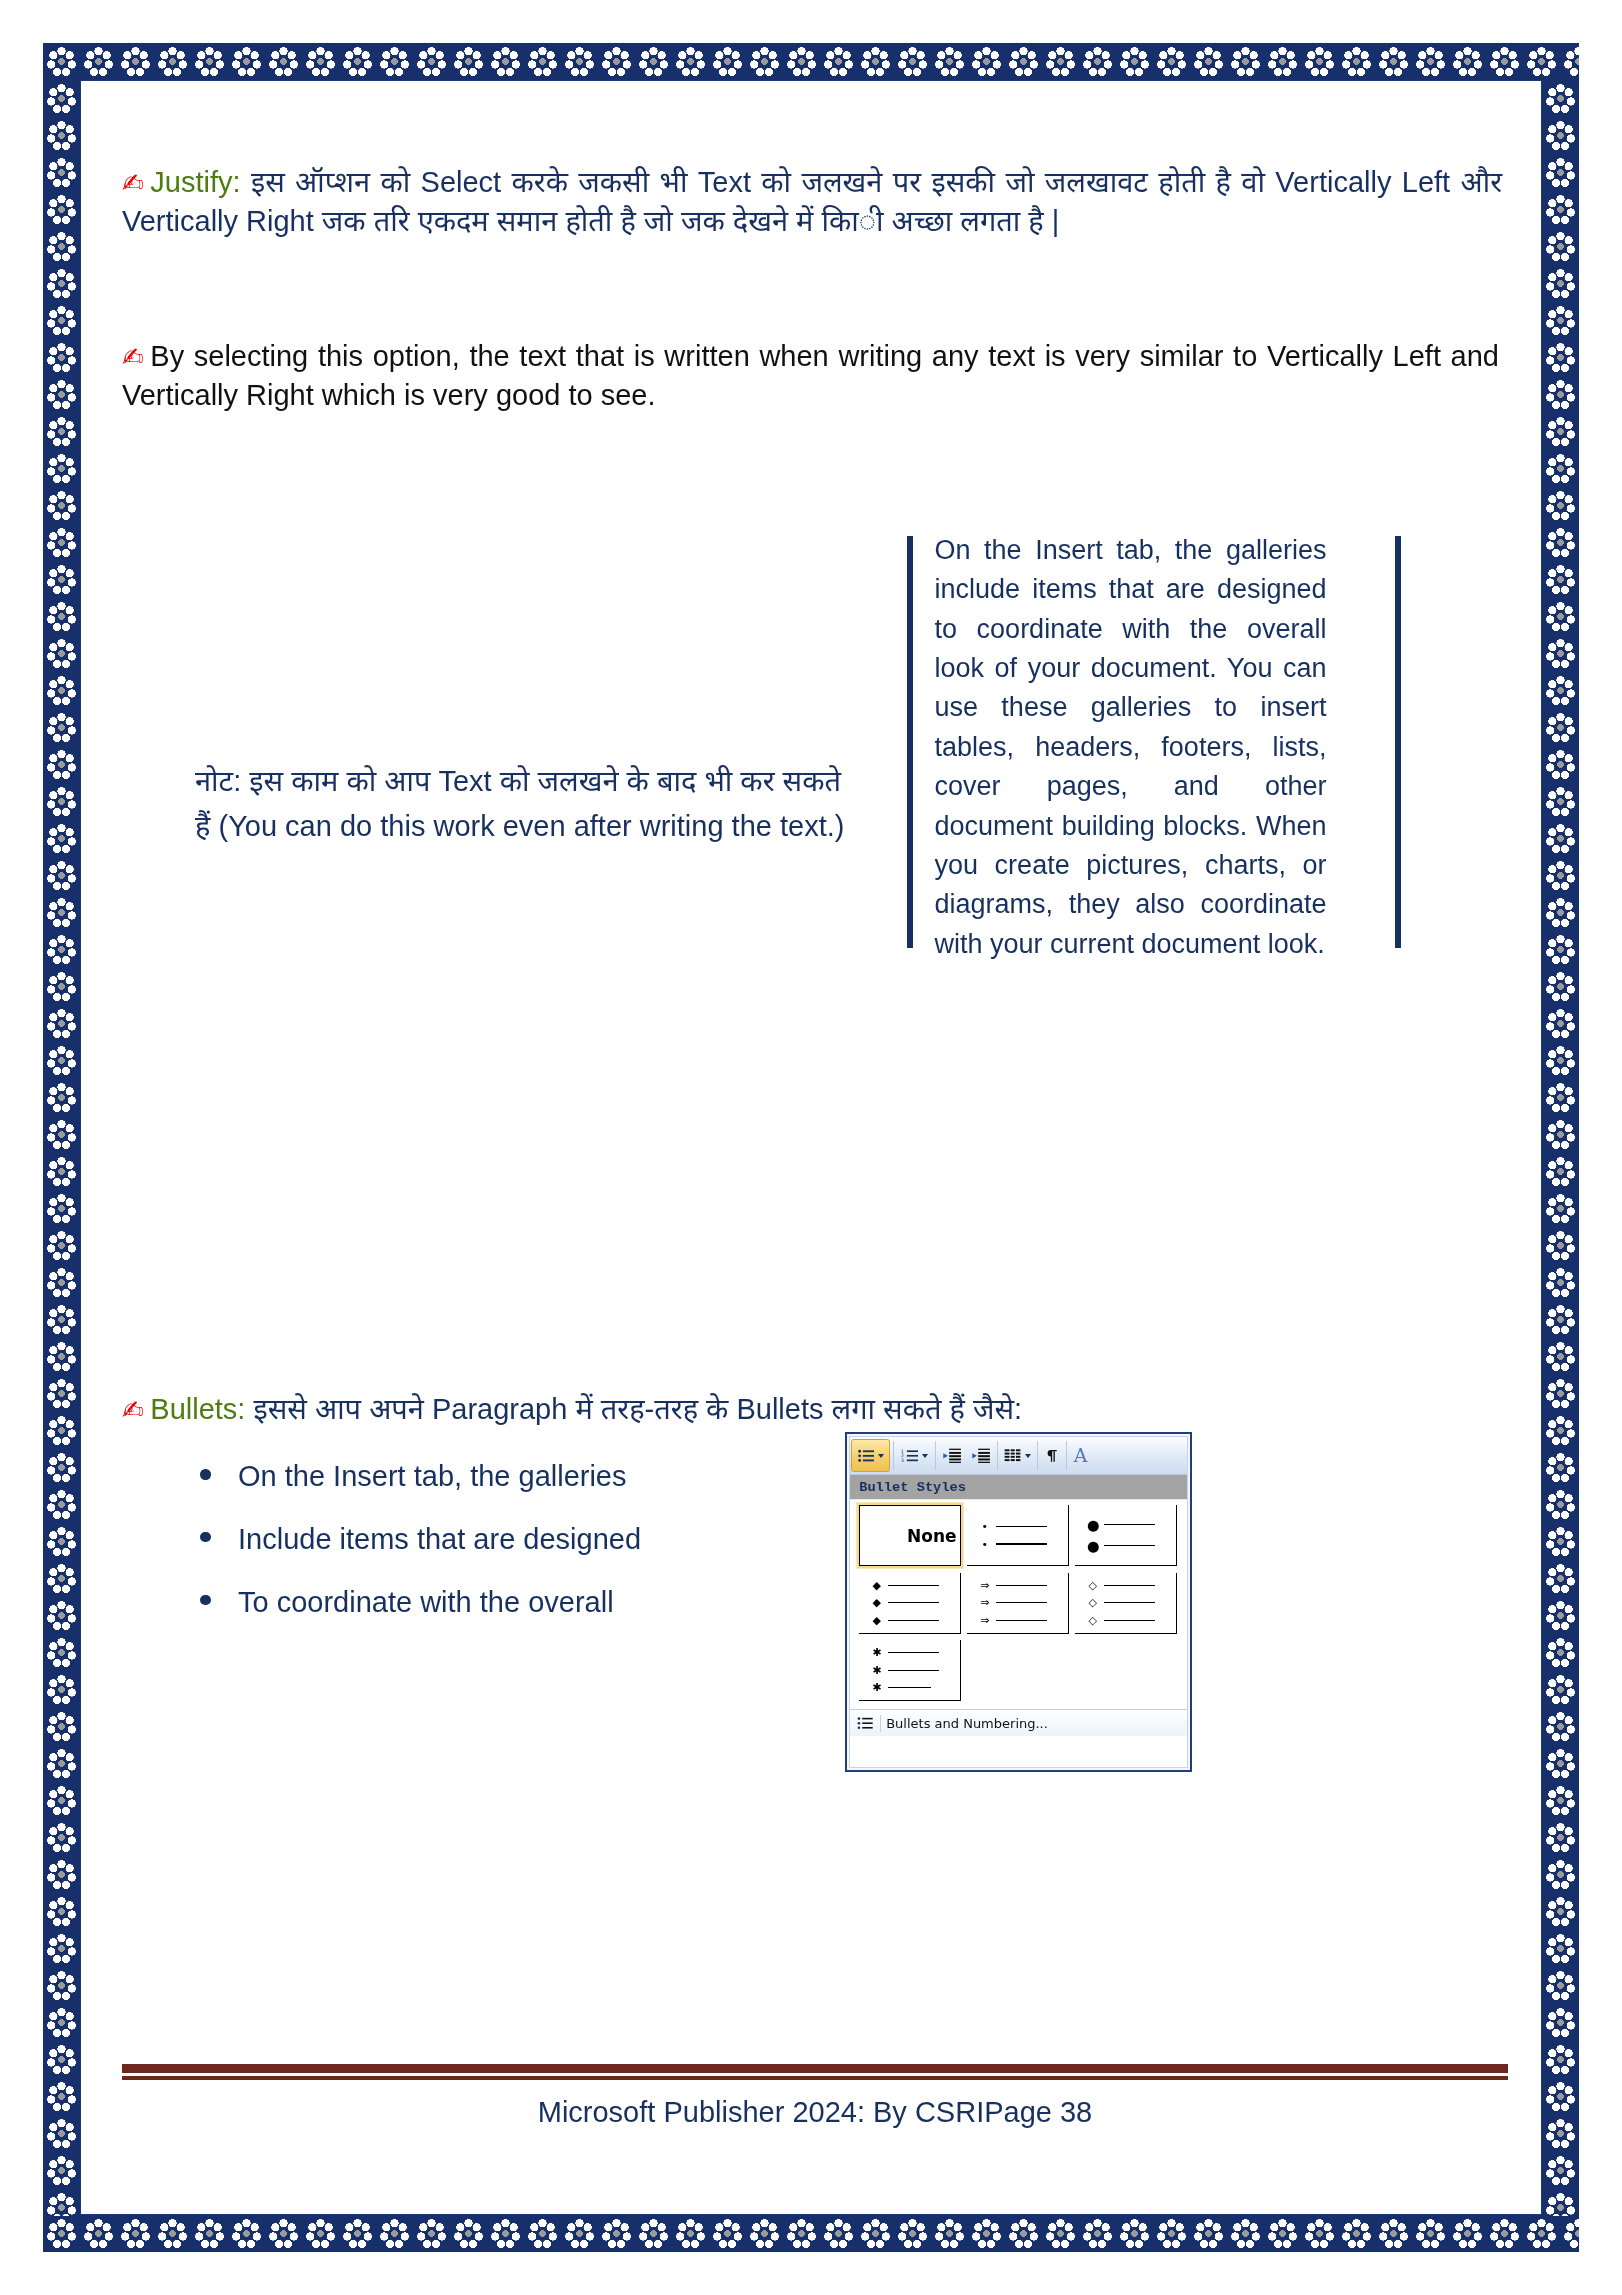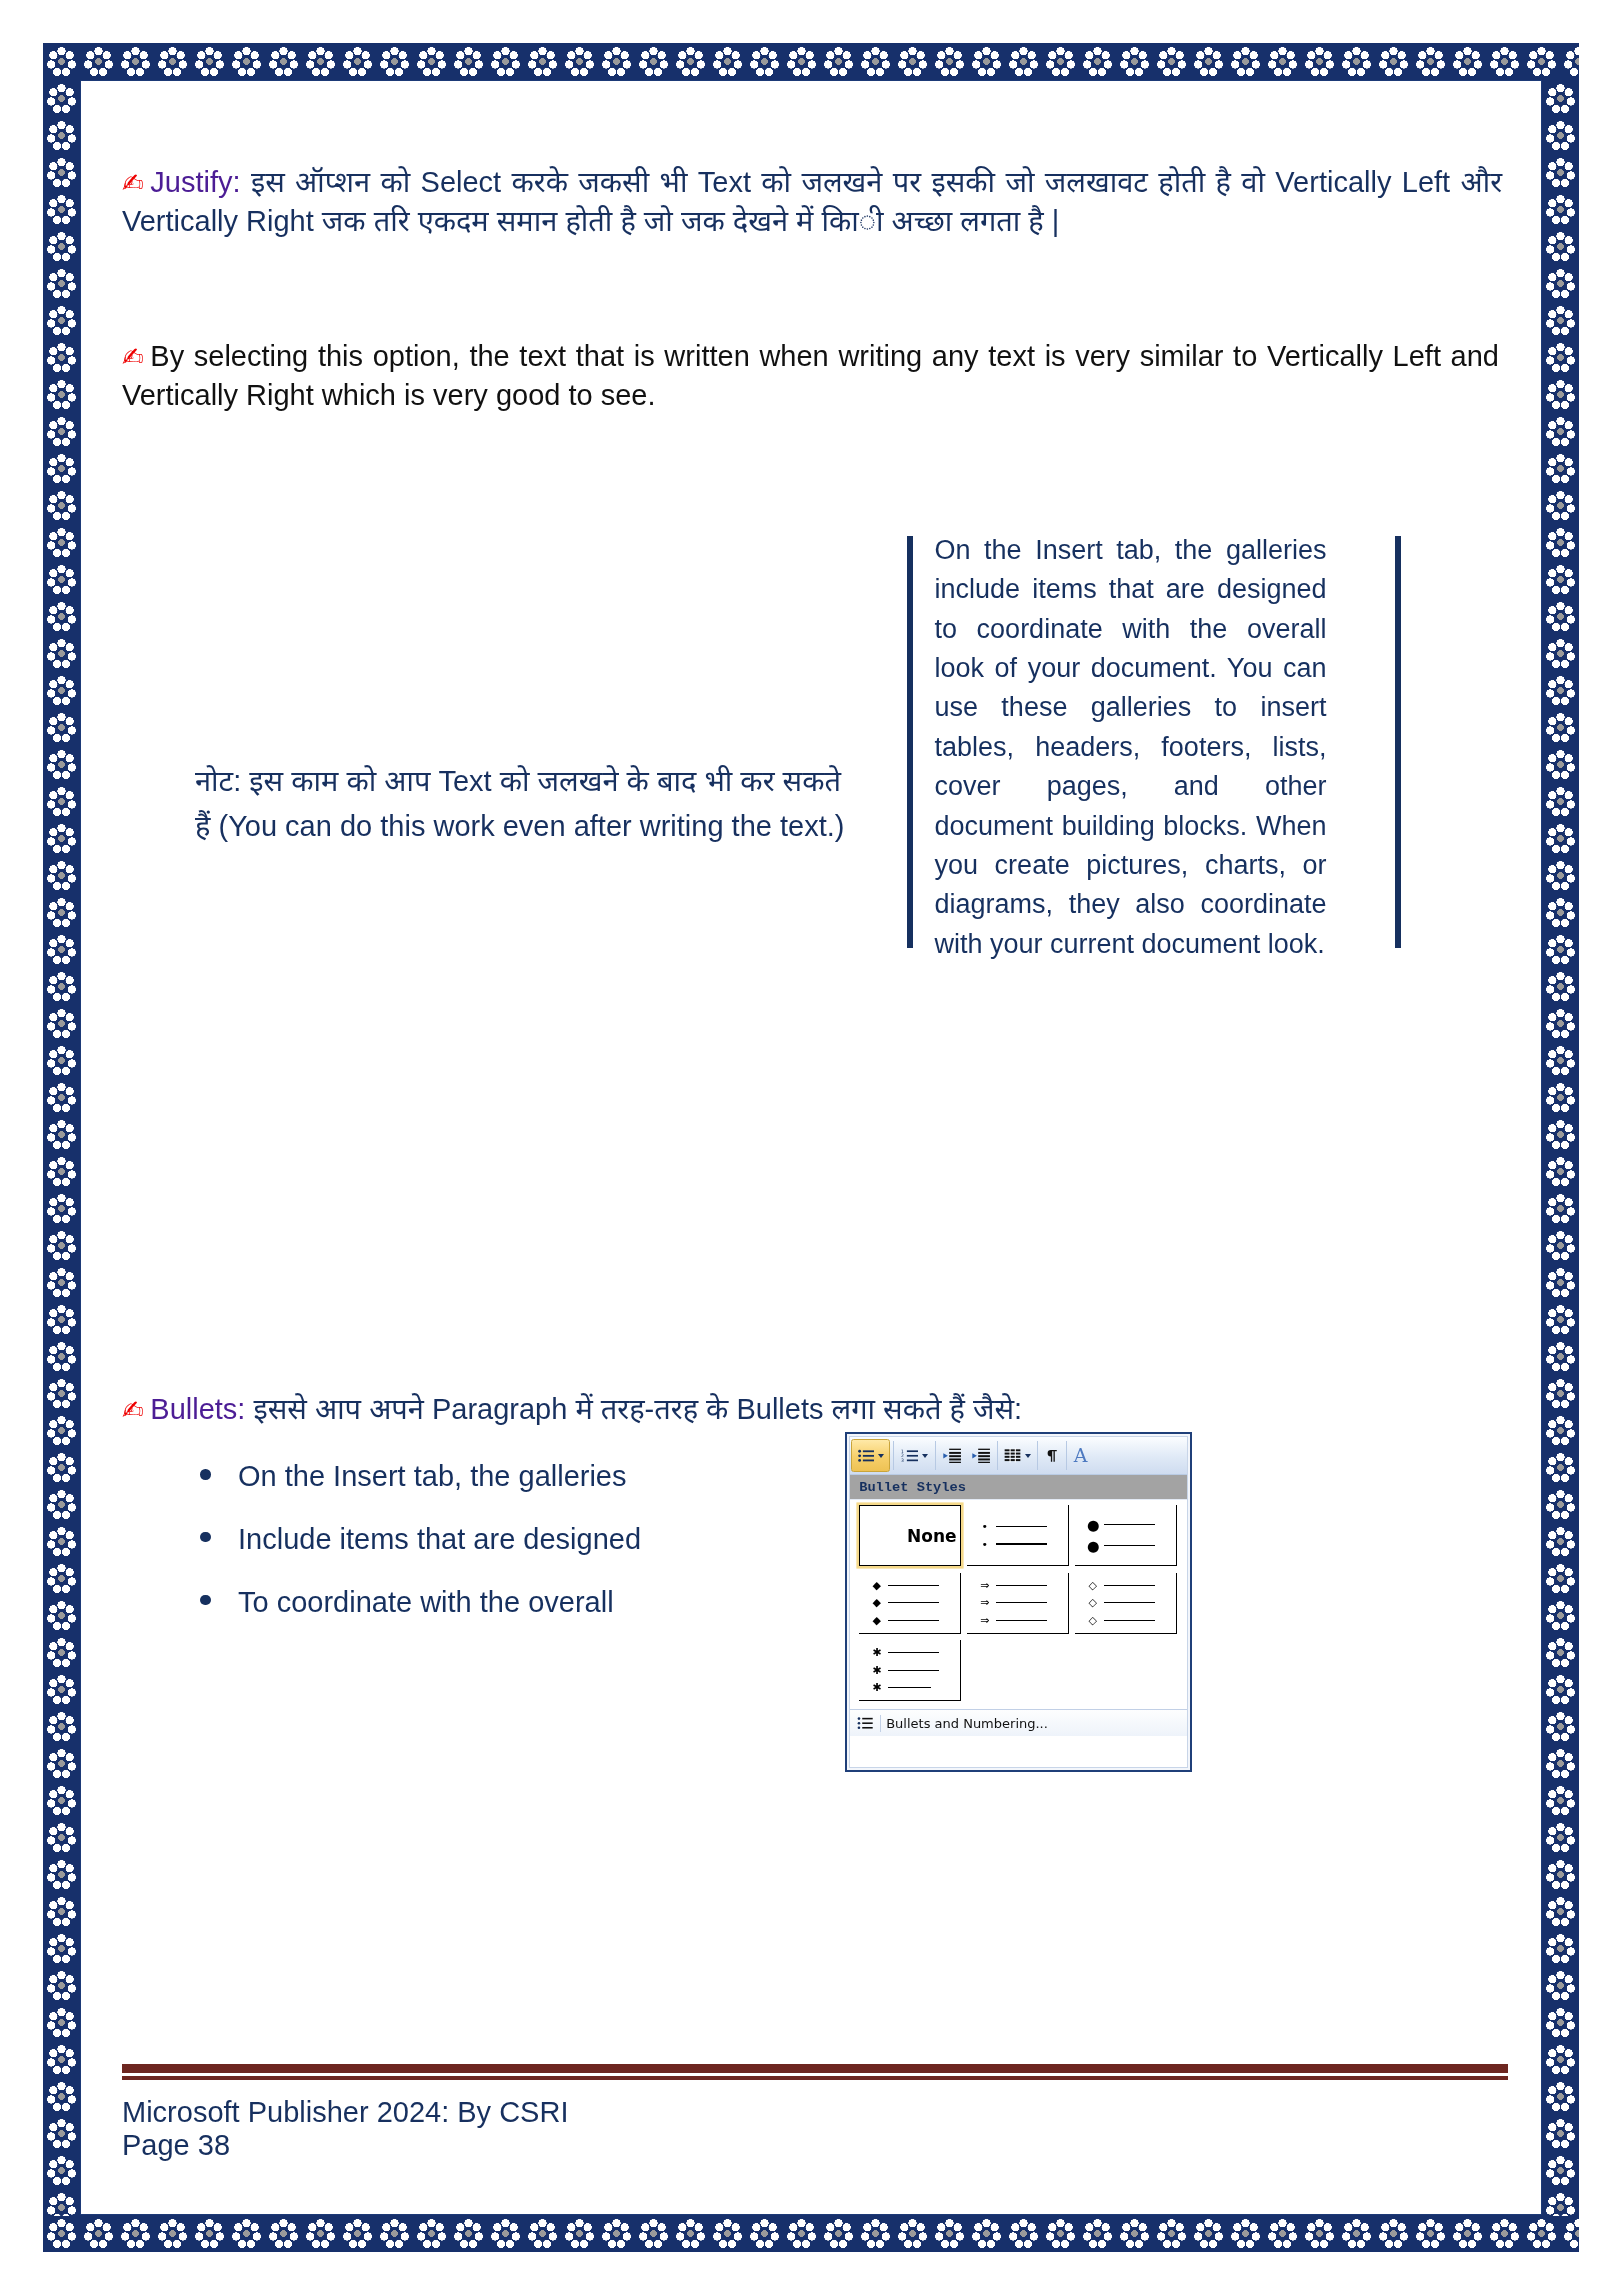--- a/index.html
+++ b/index.html
@@ -55,21 +55,21 @@
     position:absolute;
     left:122px;top:98px;width:1386px;height:2080px;
   }
 
   .pen{
     color:#ee0000;font-size:26px;line-height:1;
     display:inline-block;vertical-align:0px;margin-right:6.5px;
     font-family:"DejaVu Sans", sans-serif;
   }
 
-  .hdr-label{color:#4c1d95;}
+  .hdr-label{color:#4d7c0f;}
 
   p.body{
     margin:0;
     color:#17305f;
     font-size:29px;
     line-height:1.33;
     text-align:justify;
     font-family:"Liberation Sans", sans-serif;
     font-weight:400;
   }
@@ -201,21 +201,21 @@
   
   .footer-rule{
     position:absolute;left:0;top:1966px;width:1386px;
   }
   .fr1{height:9.2px;background:#6d2620;}
   .fr2{height:3.3px;background:#ffffff;}
   .fr3{height:3.3px;background:#6d2620;}
   .footer-row{
     position:absolute;left:0;top:1998px;width:1386px;
     display:flex;justify-content:center;align-items:baseline;
-    color:#17305f;font-size:29px;flex-direction:column;
+    color:#17305f;font-size:29px;
   }
 </style>
 </head>
 <body>
 
 <div id="page">
 
   <div class="border-frame">
     <div class="bd bd-top">
         <div class="motif-row"></div>

